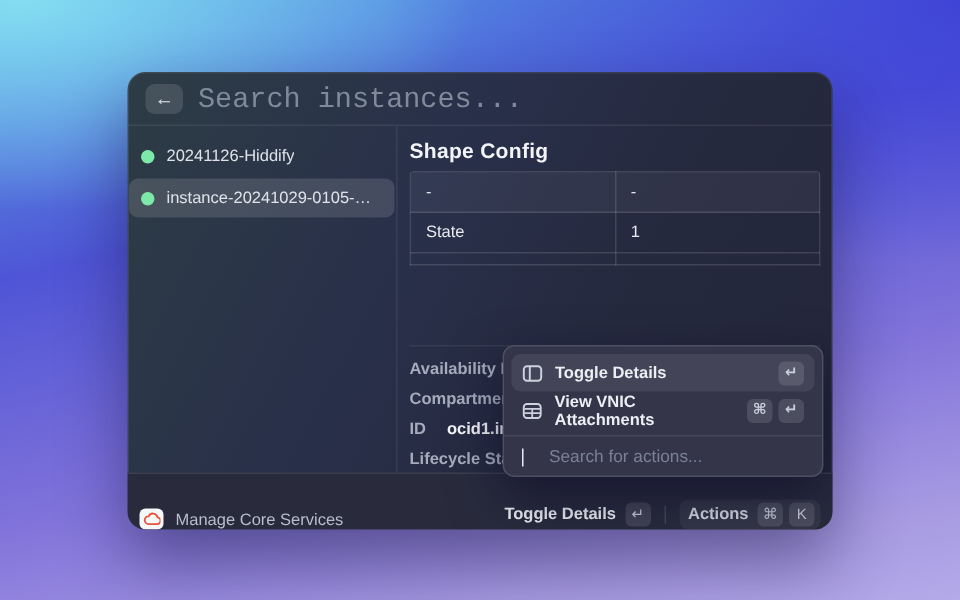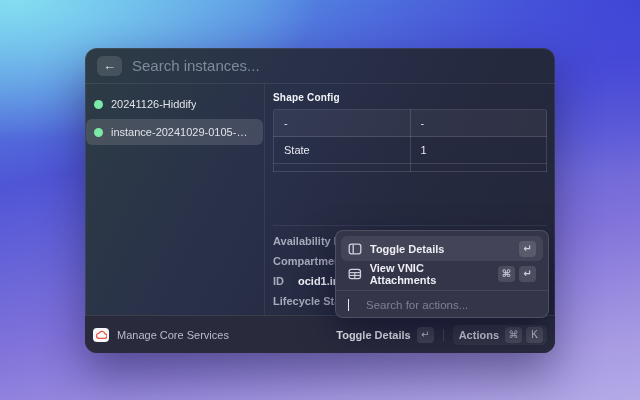--- a/index.html
+++ b/index.html
@@ -25,42 +25,42 @@
     height:36px; display:flex; align-items:center; gap:10px; padding:0 12px;
     border-bottom:1px solid rgba(255,255,255,0.08);
   }
   .back-btn {
     width:25px; height:20px; border-radius:6px; background:rgba(255,255,255,0.12);
     display:flex; align-items:center; justify-content:center;
     color:#dde2e9; font-size:13px; cursor:default;
   }
   .search-main {
     flex:1; background:transparent; border:none; outline:none;
-    color:#e8ebf0; font-size:15px; font-family:Liberation Sans, sans-serif;
+    color:#e8ebf0; font-size:19px; font-family:Liberation Mono, monospace;
   }
   .search-main::placeholder { color:#7f8a9b; }
 
   
   .body { position:absolute; top:36px; left:0; right:0; bottom:23px; display:flex; }
   .sidebar {
     width:180px; border-right:1px solid rgba(255,255,255,0.07);
     padding:7px 1px; flex-shrink:0;
   }
   .side-item {
     height:26px; border-radius:6px; display:flex; align-items:center; gap:8px;
     padding:0 8px; margin-bottom:2px; color:#dfe3e9; font-size:11px; font-weight:500;
     white-space:nowrap; overflow:hidden;
   }
   .side-item.sel { background:rgba(255,255,255,0.13); }
   .side-item .lbl { overflow:hidden; text-overflow:ellipsis; white-space:nowrap; }
   .dot { width:9px; height:9px; border-radius:50%; background:#7ce9a8; flex-shrink:0; }
 
   
   .detail { flex:1; padding:0 8px; position:relative; overflow:hidden; }
-  .detail-title { margin-top:8px; color:#f2f4f7; font-size:10px; font-weight:700; letter-spacing:.2px; }
+  .detail-title { margin-top:8px; color:#f2f4f7; font-size:14px; font-weight:700; letter-spacing:.2px; }
   .tbl-wrap { margin-top:6px; height:114px; overflow:hidden; border-radius:3px; }
   table.cfg { width:100%; border-collapse:collapse; font-size:11px; }
   table.cfg td {
     border:1px solid rgba(255,255,255,0.13); height:27px; padding:0 10px;
     color:#e7eaf0; width:50%;
   }
   table.cfg tr.hdr-row td { background:rgba(255,255,255,0.05); color:#dfe3ea; }
   table.cfg tr.partial td { height:8px; }
 
   .meta { margin-top:2px; border-top:1px solid rgba(255,255,255,0.07); padding-top:5px; }
@@ -94,21 +94,21 @@
   .search-actions {
     flex:1; background:transparent; border:none; outline:none;
     color:#e8ebf0; font-size:11.5px; font-family:inherit;padding-left:16px;
   }
   .search-actions::placeholder { color:#7b8195; }
 
   
   .ftr {
     position:absolute; left:0; right:0; bottom:0; height:38px;
     background:#292b3d; border-top:1px solid rgba(255,255,255,0.09);
-    display:flex; align-items:center; padding:0 8px; gap:8px; z-index:4;
+    display:flex; align-items:flex-end; padding:0 8px; gap:8px; z-index:4;
   }
   .app-badge {
     width:16px; height:14px; border-radius:4px; background:#f6f7f8;
     display:flex; align-items:center; justify-content:center; flex-shrink:0;
   }
   .ftr-app { color:#b7bdc9; font-size:11px; }
   .ftr-right { margin-left:auto; display:flex; align-items:center; gap:6px; }
   .ftr-primary { color:#f0f2f6; font-size:11px; font-weight:700; }
   .ftr-sep { width:1px; height:12px; background:rgba(255,255,255,0.14); margin:0 3px; }
   .actions-group {

